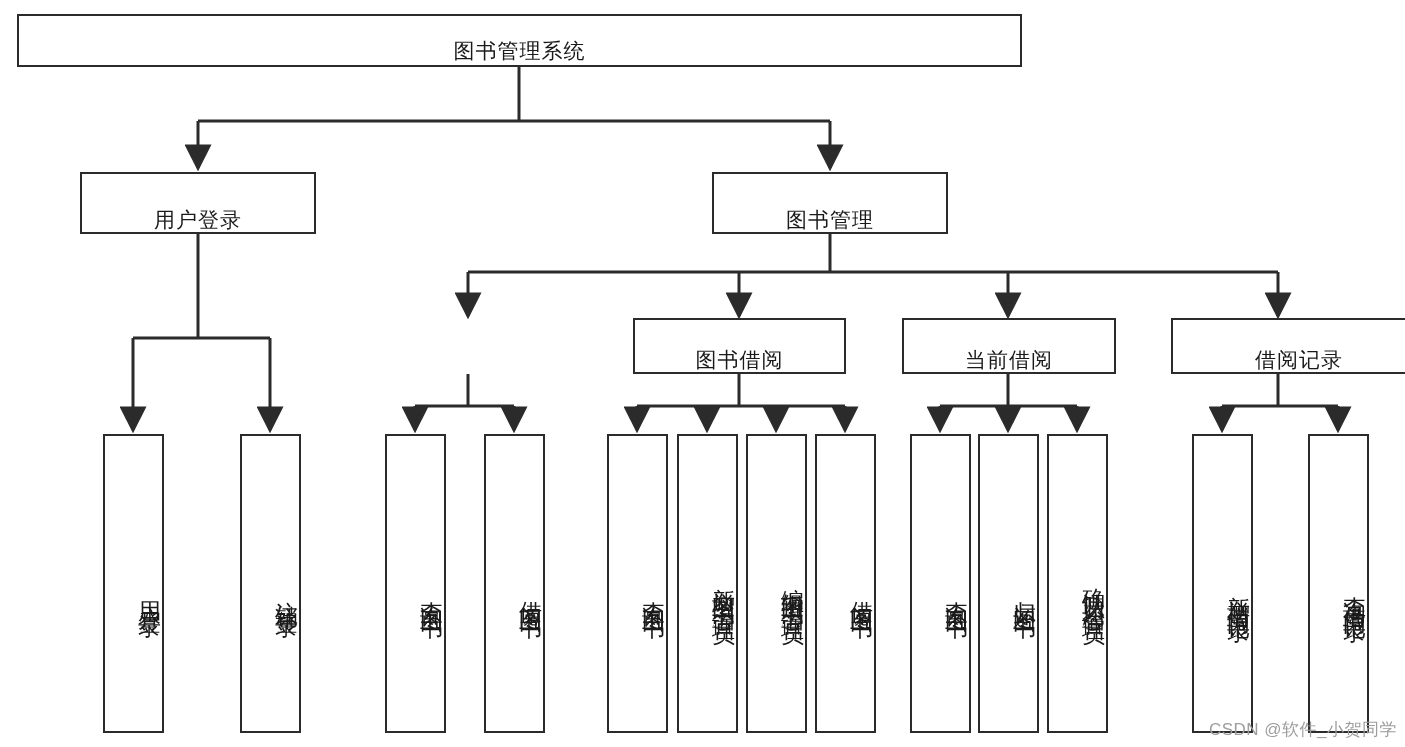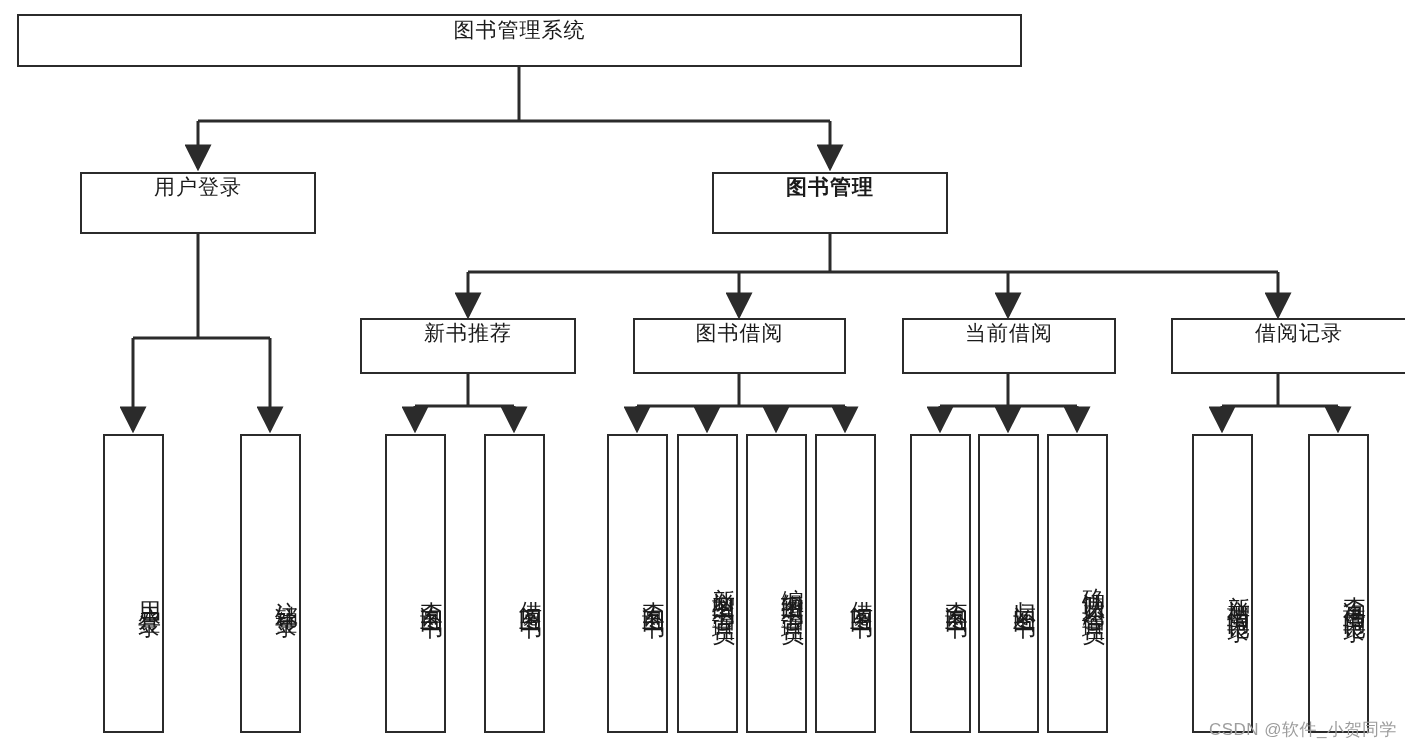--- a/index.html
+++ b/index.html
@@ -24,21 +24,21 @@
     width: 1405px;
     height: 747px;
     pointer-events: none;
   }
   .node {
     position: absolute;
     box-sizing: border-box;
     background: #ffffff;
     border: 2px solid #2b2b2b;
     display: flex;
-    align-items: flex-start;
+    align-items: flex-end;
     justify-content: center;
     color: #1a1a1a;
   }
   .node-h {
     font-size: 21px;
     letter-spacing: 1px;
     line-height: 1.2;
     white-space: nowrap;
   }
   .node-root {
@@ -123,27 +123,24 @@
     </g>
   </svg>
 
   <div class="node node-root" style="left:17px; top:14px; width:1005px; height:53px;">
     <span>图书管理系统</span>
   </div>
 
   <div class="node node-h" style="left:80px; top:172px; width:236px; height:62px;">
     <span>用户登录</span>
   </div>
-  <div class="node node-h" style="left:712px; top:172px; width:236px; height:62px;font-weight:bold;">
+  <div class="node node-h" style="left:712px; top:172px; width:236px; height:62px;">
     <span>图书管理</span>
   </div>
 
-  <div class="node node-h" style="left:360px; top:318px; width:216px; height:56px;">
-    <span>新书推荐</span>
-  </div>
   <div class="node node-h" style="left:633px; top:318px; width:213px; height:56px;">
     <span>图书借阅</span>
   </div>
   <div class="node node-h" style="left:902px; top:318px; width:214px; height:56px;">
     <span>当前借阅</span>
   </div>
   <div class="node node-h" style="left:1171px; top:318px; width:256px; height:56px;">
     <span>借阅记录</span>
   </div>
 

